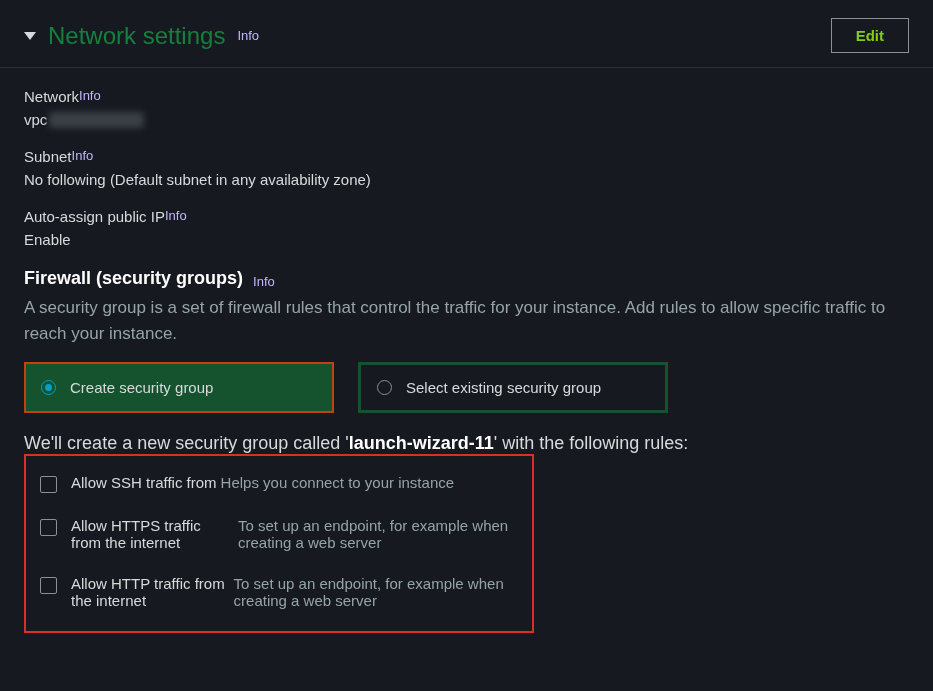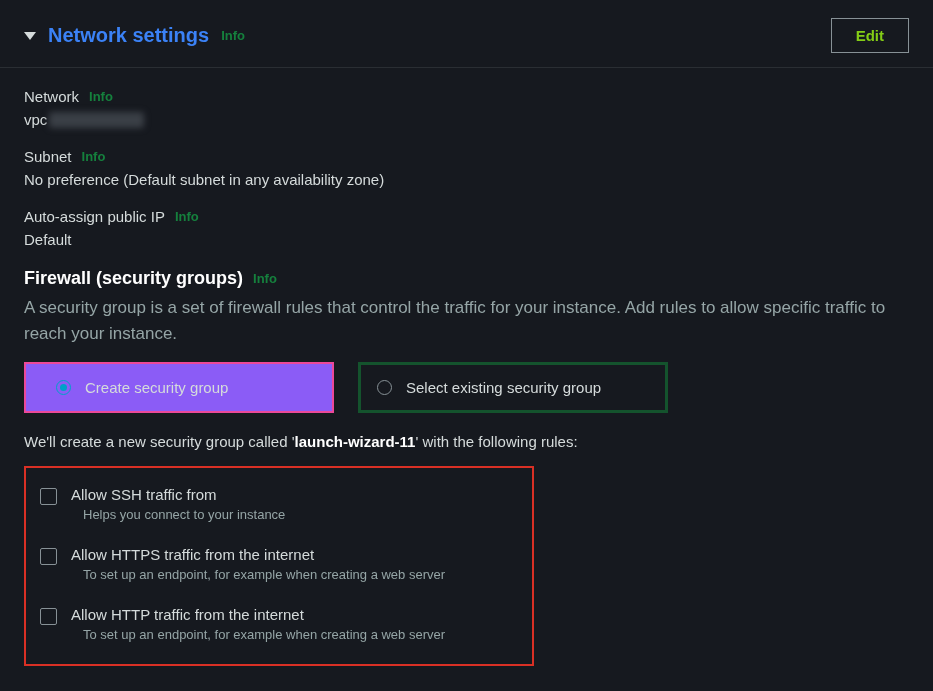--- a/index.html
+++ b/index.html
@@ -33,29 +33,29 @@
     }
     .collapse-caret {
       width: 0;
       height: 0;
       border-left: 6px solid transparent;
       border-right: 6px solid transparent;
       border-top: 8px solid #d5dbdb;
       cursor: pointer;
     }
     .panel-title {
-      font-size: 20px;
-      font-weight: 700;
-      color: #3b82f6;
+      font-size: 24px;
+      font-weight: 400;
+      color: #15803d;
     }
     .info-link {
-      color: #15803d;
+      color: #c4b5fd;
       font-size: 13px;
       cursor: pointer;
-      font-weight: 700;
+      font-weight: 400;
     }
     .edit-button {
       background: transparent;
       border: 1px solid #879196;
       color: #84cc16;
       padding: 8px 24px;
       font-size: 15px;
       font-weight: 600;
       cursor: pointer;
     }
@@ -63,22 +63,21 @@
       padding: 20px 24px;
     }
     .field {
       margin-bottom: 20px;
     }
     .field-label {
       color: #d5dbdb;
       font-size: 15px;
       margin-bottom: 6px;
       display: flex;
-      align-items: center;
-      gap: 10px;
+      align-items: flex-start;
     }
     .field-value {
       color: #d5dbdb;
       font-size: 15px;
     }
     .vpc-value {
       display: flex;
       align-items: center;
     }
     .blurred {
@@ -88,21 +87,21 @@
       background: #3a3f46;
       filter: blur(3px);
       border-radius: 3px;
       margin-left: 2px;
     }
     .section-title {
       font-size: 18px;
       font-weight: 700;
       color: #ffffff;
       display: inline-flex;
-      align-items: center;
+      align-items: flex-end;
       gap: 10px;
       margin-bottom: 6px;
     }
     .section-desc {
       color: #95a5a6;
       font-size: 17px;
       line-height: 1.5;
       margin-bottom: 16px;
     }
     .tile-group {
@@ -115,23 +114,23 @@
       width: 310px;
       border: 3px solid #14532d;
       padding: 14px 16px;
       display: flex;
       align-items: center;
       gap: 14px;
       cursor: pointer;
       background: #16191f;
     }
     .tile.selected {
-      border: 2px solid #ec4899;
-      background: #8b5cf6;
-      padding: 13px 30px;
+      border: 2px solid #c2410c;
+      background: #14532d;
+      padding: 13px 15px;
     }
     .radio {
       width: 15px;
       height: 15px;
       border-radius: 50%;
       border: 1.5px solid #879196;
       display: flex;
       align-items: center;
       justify-content: center;
       flex-shrink: 0;
@@ -145,22 +144,21 @@
       height: 7px;
       border-radius: 50%;
       background: #00a1c9;
     }
     .tile-label {
       font-size: 15px;
       color: #d5dbdb;
     }
     .rules-intro {
       color: #d5dbdb;
-      font-size: 15px;
-      margin-bottom: 16px;
+      font-size: 18px;
     }
     .rules-intro b {
       font-weight: 700;
       color: #ffffff;
     }
     .highlight-box {
       border: 2px solid #d93025;
       padding: 12px 10px 16px 10px;
       width: 510px;
     }
@@ -178,31 +176,30 @@
       height: 17px;
       border: 1.5px solid #879196;
       border-radius: 2px;
       background: transparent;
       flex-shrink: 0;
       margin-top: 2px;
       cursor: pointer;
     }
     .check-text {
       display: flex;
-      flex-direction: column;
+      flex-direction: row;
       gap: 4px;
     }
     .check-label {
       color: #d5dbdb;
       font-size: 15px;
     }
     .check-desc {
       color: #95a5a6;
-      font-size: 13px;
-      margin-left: 12px;
+      font-size: 15px;
     }
   </style>
 </head>
 <body>
 
 <div class="panel">
   <div class="panel-header">
     <div class="panel-header-left">
       <div class="collapse-caret"></div>
       <span class="panel-title">Network settings</span>
@@ -222,29 +219,29 @@
         <span>vpc</span>
         <span class="blurred"></span>
       </div>
     </div>
 
     <div class="field">
       <div class="field-label">
         <span>Subnet</span>
         <span class="info-link">Info</span>
       </div>
-      <div class="field-value">No preference (Default subnet in any availability zone)</div>
+      <div class="field-value">No following (Default subnet in any availability zone)</div>
     </div>
 
     <div class="field">
       <div class="field-label">
         <span>Auto-assign public IP</span>
         <span class="info-link">Info</span>
       </div>
-      <div class="field-value">Default</div>
+      <div class="field-value">Enable</div>
     </div>
 
     <div class="field">
       <div class="section-title">
         <span>Firewall (security groups)</span>
         <span class="info-link">Info</span>
       </div>
       <div class="section-desc">A security group is a set of firewall rules that control the traffic for your instance. Add rules to allow specific traffic to reach your instance.</div>
 
       <div class="tile-group">

